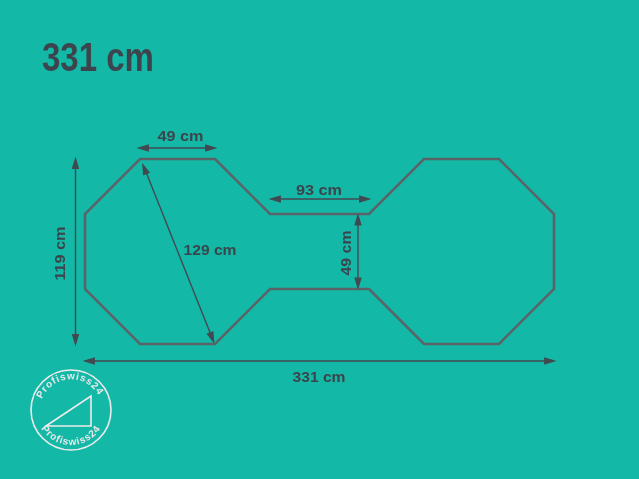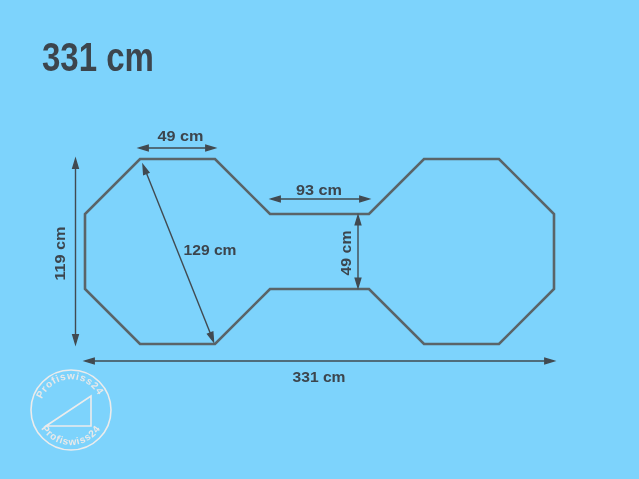--- a/index.html
+++ b/index.html
@@ -1,16 +1,16 @@
 <!DOCTYPE html>
 <html><head>
 <meta charset="utf-8">
 <style>
   html,body{margin:0;padding:0;background:#ffffff;}
-  #page{position:relative;width:639px;height:479px;background:#7dd3fc;overflow:hidden;
+  #page{position:relative;width:639px;height:479px;background:#14b8a6;overflow:hidden;
         font-family:"Liberation Sans", sans-serif;text-decoration:underline;}
   .title{position:absolute;left:42px;top:35px;font-size:40px;font-weight:bold;color:#3c454d;
          transform:scaleX(0.825);transform-origin:0 0;white-space:nowrap;}
 </style>
 </head>
 <body>
 <div id="page">
   <div class="title">331 cm</div>
   <svg width="639" height="479" viewBox="0 0 639 479" style="position:absolute;left:0;top:0;">
 

